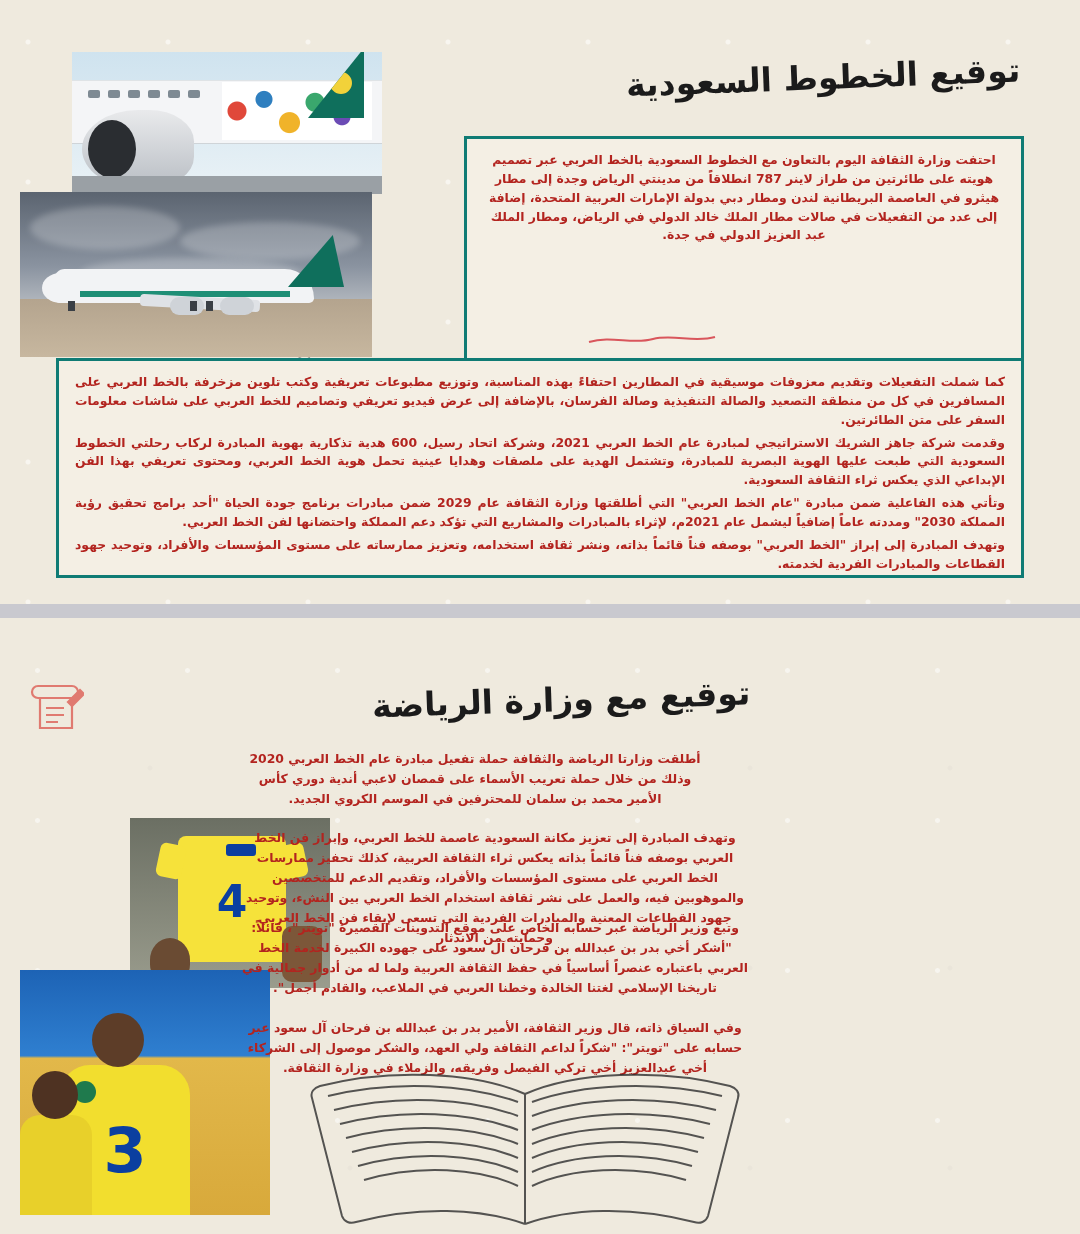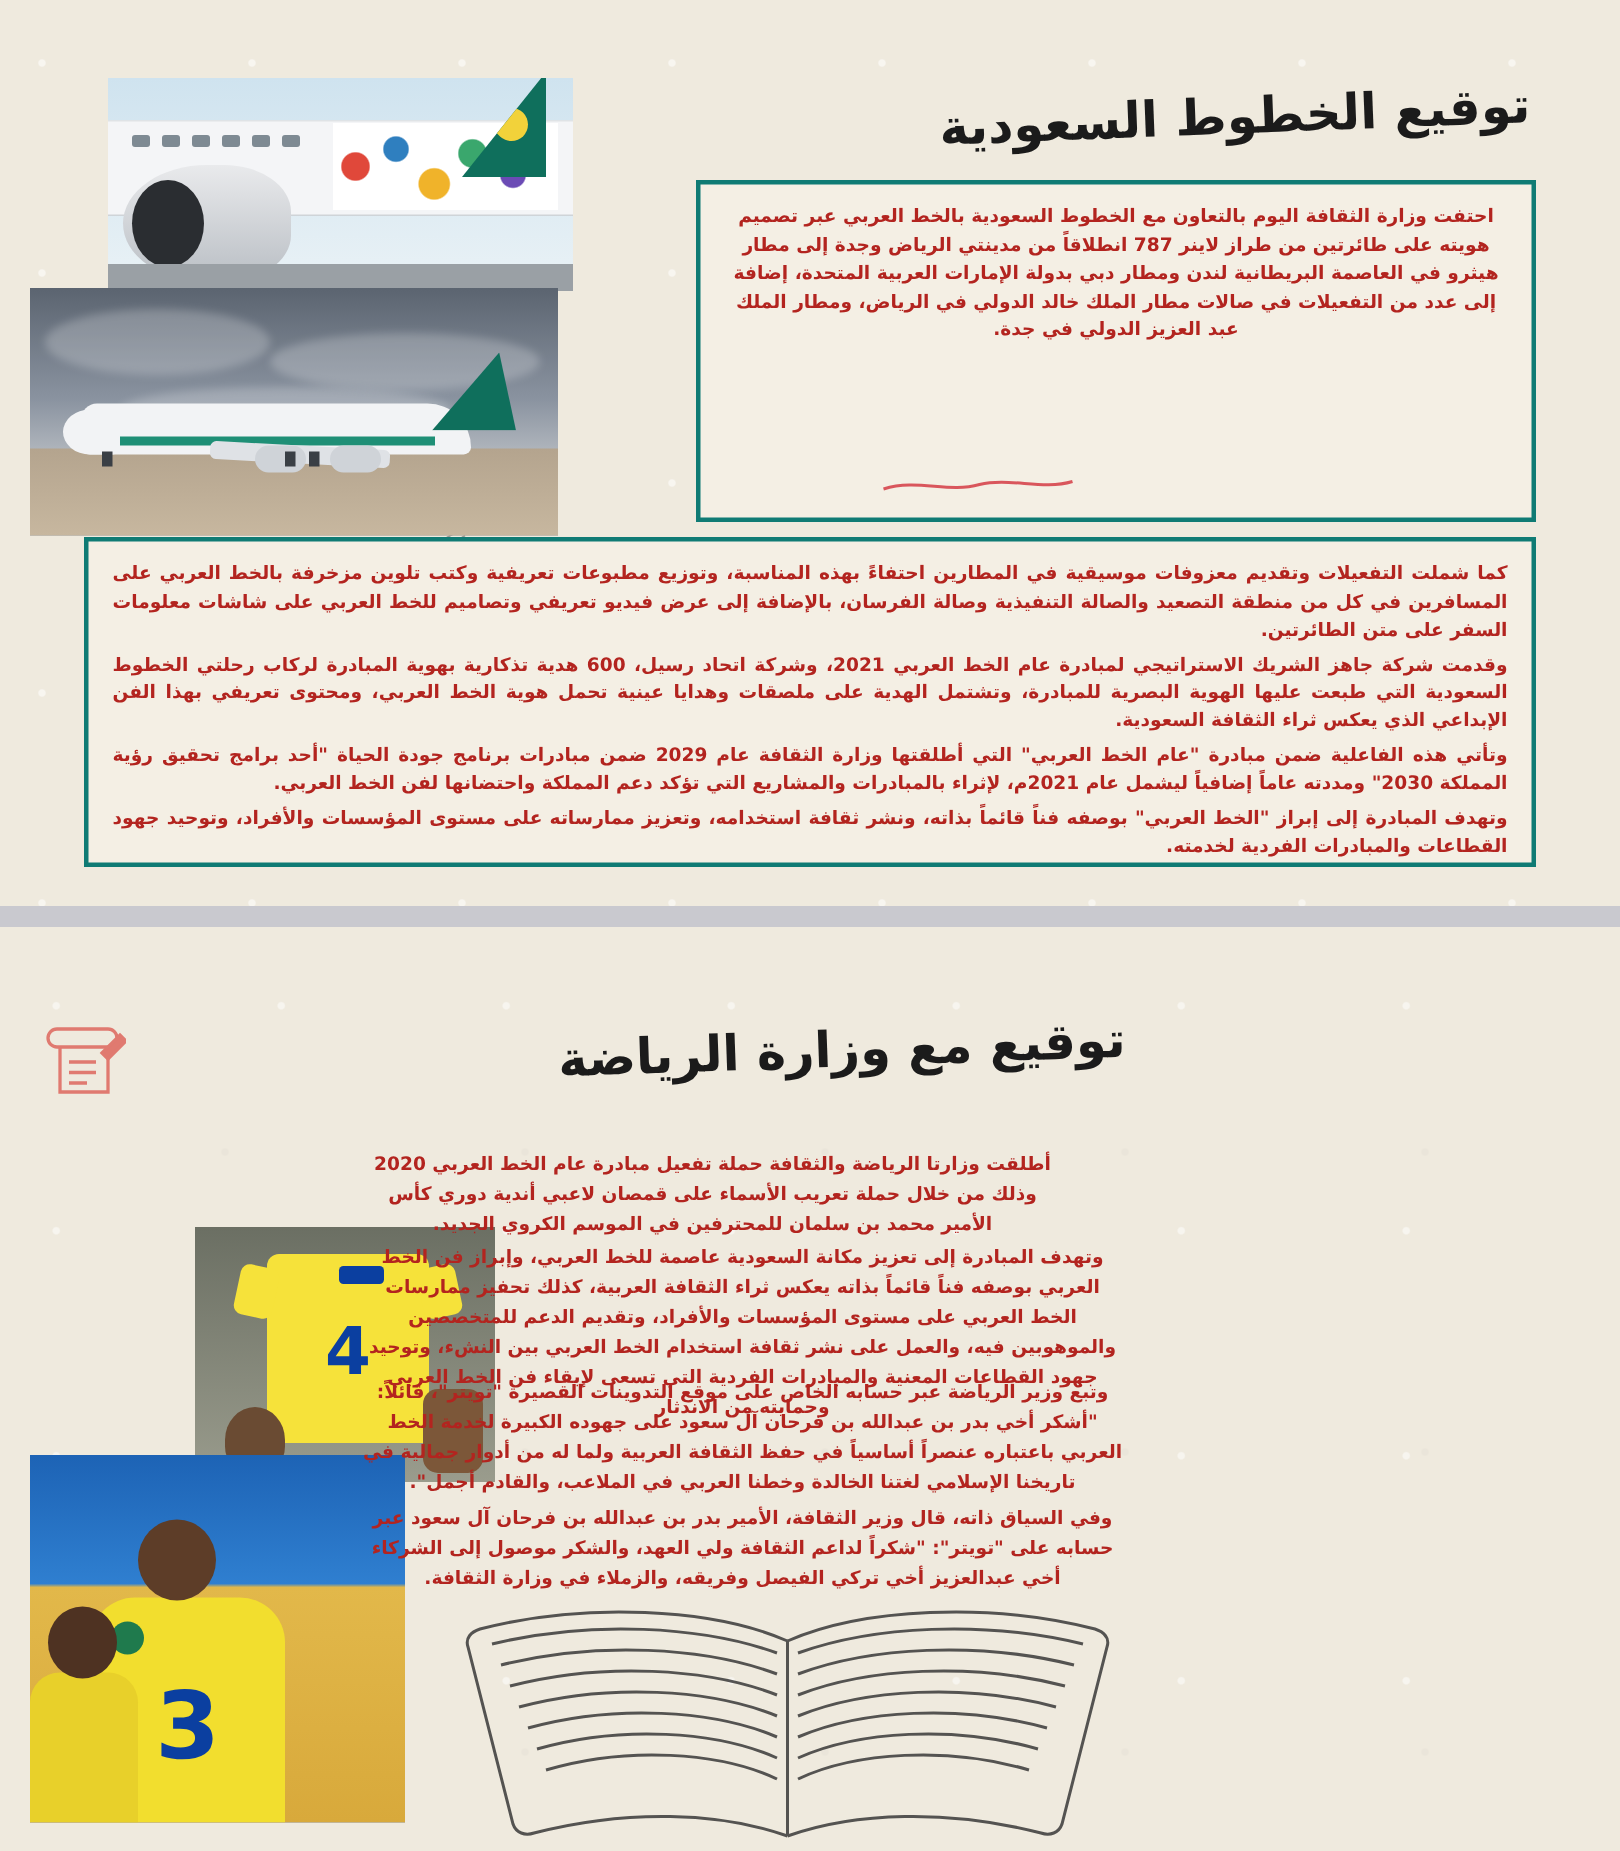--- a/index.html
+++ b/index.html
@@ -66,21 +66,21 @@
   .p2-wing{position:absolute;left:120px;bottom:48px;width:120px;height:12px;background:#dfe2e6;transform:rotate(3deg);border-radius:4px;}
   .p2-eng{position:absolute;bottom:42px;width:34px;height:18px;background:#cfd3d8;border-radius:9px;}
   .p2-stripe{position:absolute;left:60px;bottom:60px;width:210px;height:6px;background:#1f8f76;}
   .p2-gear{position:absolute;bottom:46px;width:7px;height:10px;background:#3a3f45;}
 
   
   .tbox{
     position:absolute;border:3px solid #0f7b74;background:#f4efe4;
     box-sizing:border-box;padding:12px 16px;
   }
-  #tb1{right:56px;top:120px;width:560px;height:228px;}
+  #tb1{right:56px;top:136px;width:560px;height:228px;}
   #tb2{right:56px;top:358px;width:968px;height:220px;}
   .tbox p{
     margin:0 0 4px 0;
     font-size:12.4px;line-height:1.52;color:#b3241f;font-weight:bold;
     text-align:justify;text-align-last:center;
     font-family:"DejaVu Sans", sans-serif;
   }
   #tb1 p{text-align:center;}
   #tb2 p{text-align:justify;text-align-last:right;}
   .squiggle{position:absolute;left:120px;bottom:14px;width:130px;height:14px;}
@@ -125,24 +125,24 @@
   .pl-head2{position:absolute;left:12px;bottom:96px;width:46px;height:48px;background:#4e3222;border-radius:50%;}
   .pl-body2{position:absolute;left:0;bottom:0;width:72px;height:100px;background:#e8d02a;border-radius:20px 20px 0 0;}
   .pl-badge{position:absolute;left:54px;bottom:112px;width:22px;height:22px;background:#1f7a4d;border-radius:50%;}
 
   
   .s2p{
     position:absolute;color:#b3241f;font-weight:bold;
     font-size:12.4px;line-height:1.62;text-align:center;
     font-family:"DejaVu Sans", sans-serif;
   }
-  #s2t1{right:370px;top:148px;width:470px;}
+  #s2t1{right:370px;top:131px;width:470px;}
   #s2t2{right:330px;top:210px;width:510px;}
   #s2t3{right:330px;top:300px;width:510px;text-align:center;}
-  #s2t4{right:330px;top:384px;width:510px;}
+  #s2t4{right:330px;top:400px;width:510px;}
 
   
   .book{position:absolute;left:290px;bottom:8px;width:470px;height:160px;opacity:.8;}
 </style>
 </head>
 <body>
 
 <div class="page" id="slide1">
 
   <div class="title">توقيع الخطوط السعودية</div>

